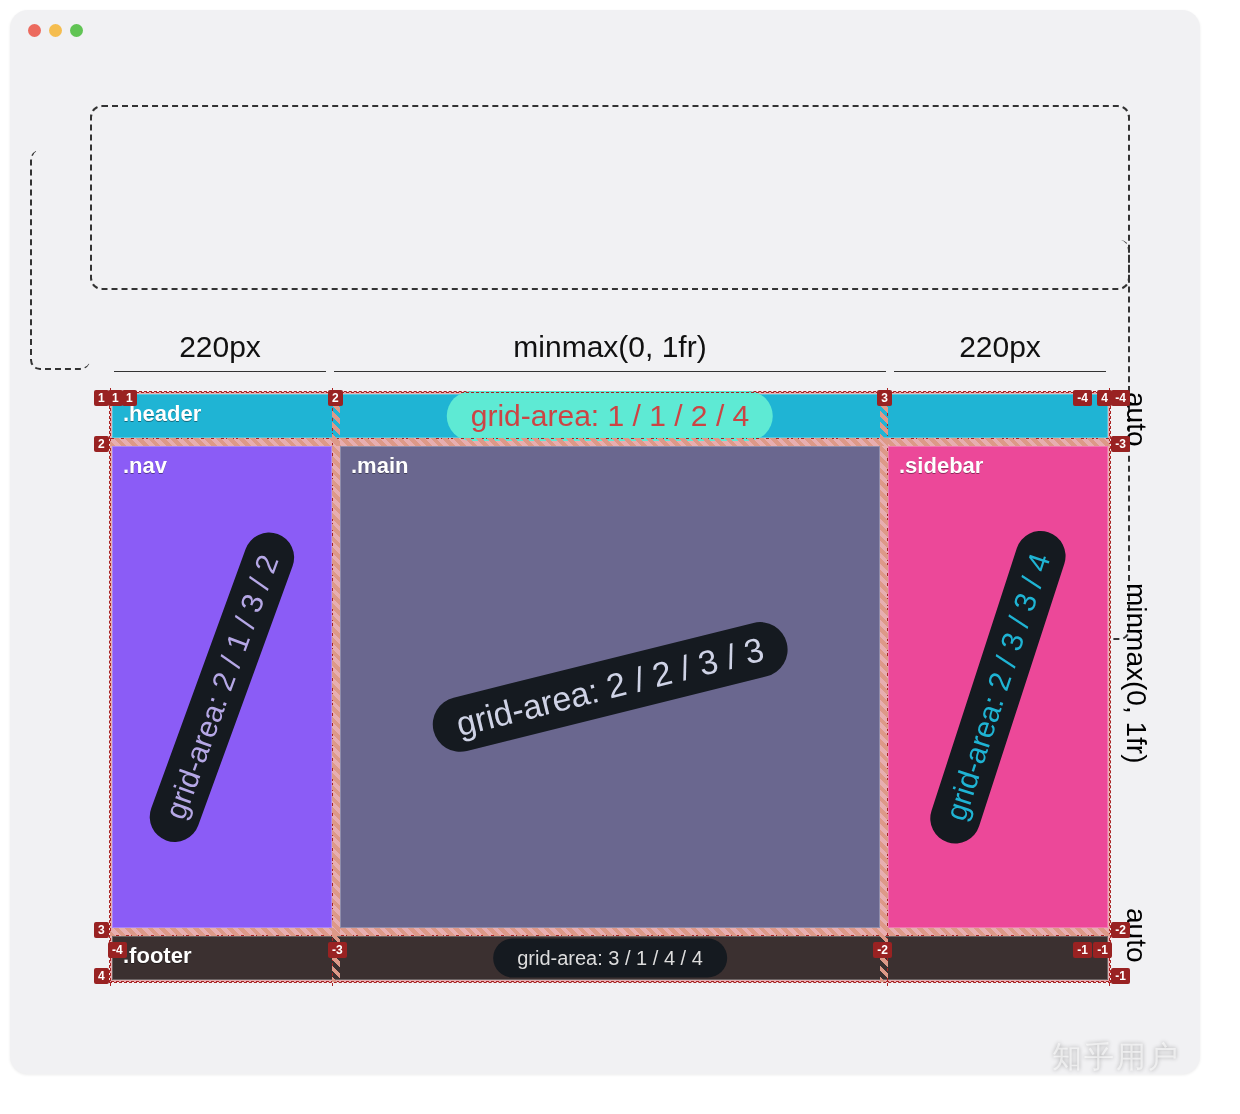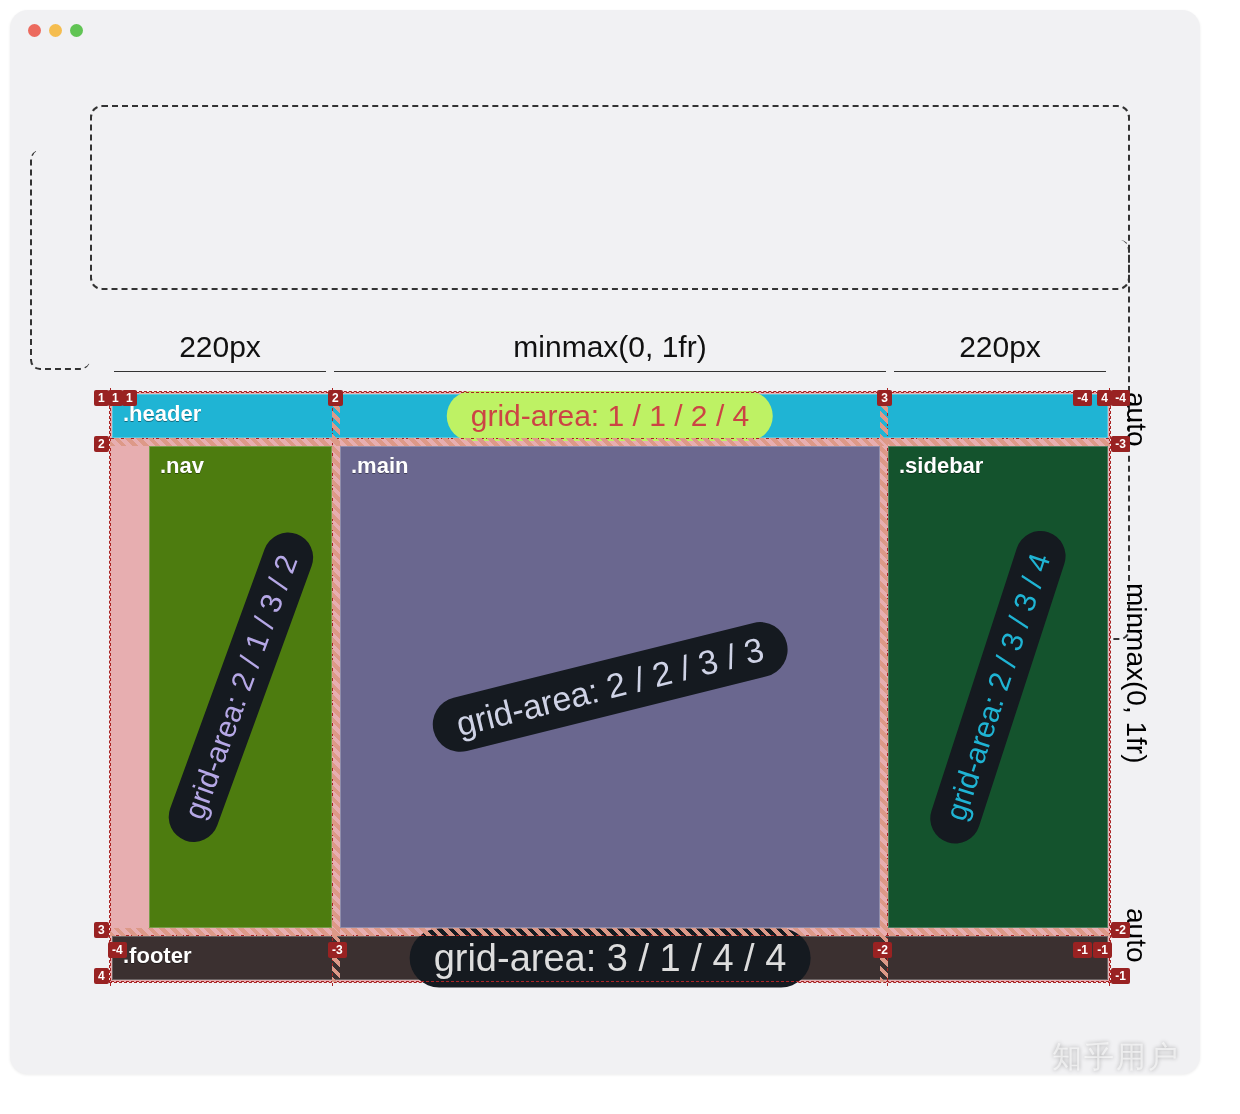--- a/index.html
+++ b/index.html
@@ -27,33 +27,33 @@
 .rowlabels { position:absolute; right:48px; top:382px; bottom:120px; width:40px; display:flex; flex-direction:column; font-family:"Arial Narrow",sans-serif; font-size:28px; }
 .rowlabel { writing-mode: vertical-rl; text-align:center; position:relative;}
 .rowlabel::before{content:"";position:absolute;left:-14px;top:2px;bottom:2px;width:8px;border-left:1px solid #333;}
 
 
 .griddemo { position:absolute; left:100px; top:382px; width:1000px; height:590px;
   display:grid; grid-template-columns:220px 1fr 220px; grid-template-rows:44px 1fr 44px; gap:8px;
   background:#e7aeb0; outline:1px dashed #a22; padding:2px;}
 .cell { position:relative; color:#fff; font-family:"Arial Narrow",sans-serif; font-size:22px; padding:6px 10px; border:1px solid rgba(255,255,255,.25);}
 .header{ grid-area:1/1/2/4; background:#1fb4d4;}
-.nav{ grid-area:2/1/3/2; background:#4d7c0f;margin-left:37px;}
+.nav{ grid-area:2/1/3/2; background:#8b5cf6;}
 .main{ grid-area:2/2/3/3; background:#6a678f;}
-.sidebar{ grid-area:2/3/3/4; background:#14532d;}
+.sidebar{ grid-area:2/3/3/4; background:#ec4899;}
 .footer{ grid-area:3/1/4/4; background:#3b3030; }
 .cell .name{font-weight:600; text-shadow:0 1px 0 rgba(0,0,0,.4);}
 
 
 .pill{ position:absolute; background:#151a20; color:#fff; padding:8px 24px; border-radius:999px; font-family:"Arial Narrow",sans-serif; font-size:30px; white-space:nowrap;}
-.pill.header-p{ color:#c44; left:50%; top:50%; transform:translate(-50%,-50%); background:#bef264;}
+.pill.header-p{ color:#c44; left:50%; top:50%; transform:translate(-50%,-50%); background:#5eead4;}
 .pill.nav-p{ color:#b6a8e6; left:50%; top:50%; transform:translate(-50%,-50%) rotate(-70deg);}
 .pill.main-p{ color:#cfd3e6; left:50%; top:50%; transform:translate(-50%,-50%) rotate(-14deg); font-size:34px;}
 .pill.side-p{ color:#1fb4d4; left:50%; top:50%; transform:translate(-50%,-50%) rotate(-72deg);}
-.pill.footer-p{ color:#ddd; left:50%; top:50%; transform:translate(-50%,-50%); font-size:38px;}
+.pill.footer-p{ color:#ddd; left:50%; top:50%; transform:translate(-50%,-50%); font-size:20px;}
 
 
 .gap{ position:absolute; background:repeating-linear-gradient(45deg,#d98,#d98 4px,transparent 4px,transparent 8px); pointer-events:none;}
 
 
 .badge{ position:absolute; background:#922; color:#fff; font:600 12px/16px Arial; padding:0 4px; border-radius:2px;}
 
 
 .gl{ position:absolute; border-left:1px dashed #a22; top:-4px; bottom:-4px;}
 .grow{ position:absolute; border-top:1px dashed #a22; left:-4px; right:-4px;}

